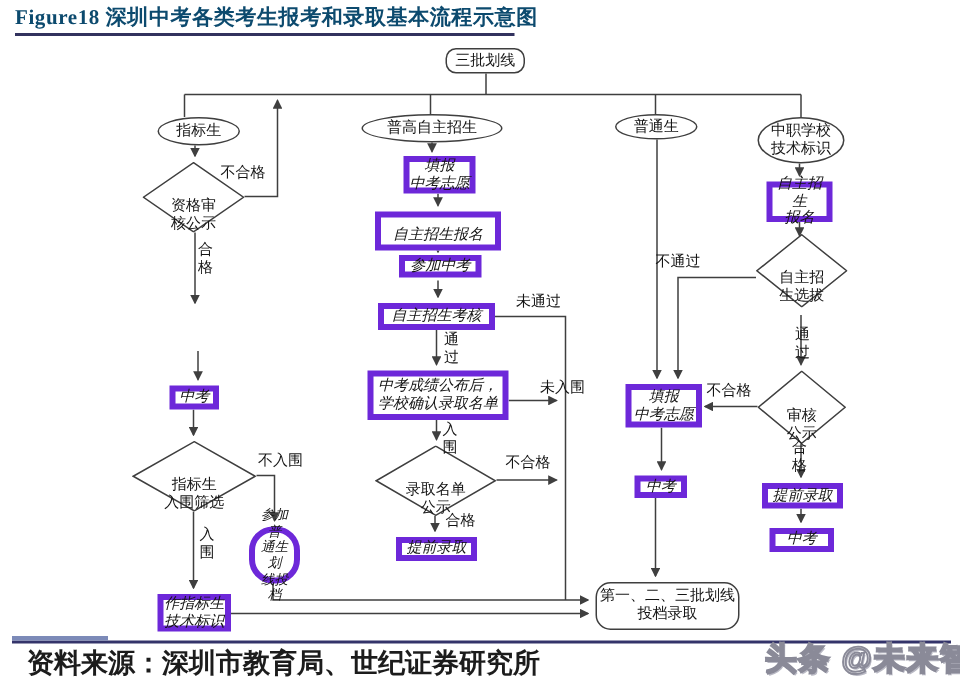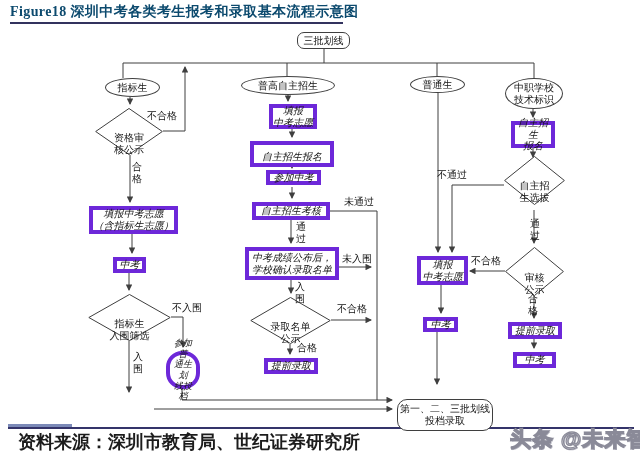--- a/index.html
+++ b/index.html
@@ -6,21 +6,21 @@
   #canvas{position:relative;width:640px;height:455px;background:#ffffff;overflow:hidden;
           font-family:"Liberation Sans","DejaVu Sans",sans-serif;color:#1a1a1a;}
   .title{position:absolute;left:10px;top:3px;font-family:"Liberation Serif","DejaVu Serif",serif;
          font-weight:bold;font-size:14px;letter-spacing:.4px;color:#0c4a6e;white-space:nowrap;}
   .title-rule{position:absolute;left:10px;top:22px;width:333px;height:2px;background:#32325e;}
   .wires{position:absolute;left:0;top:0;z-index:0;}
   .node{position:absolute;box-sizing:border-box;display:flex;align-items:center;justify-content:center;
         text-align:center;white-space:pre-line;font-size:10px;line-height:1.18;z-index:1;color:#141414;}
   .box{border:4px solid #6d28d9;background:#fff;font-style:italic;}
   .rounded{border:1px solid #3f3f3f;background:#fff;border-radius:7px;}
-  .rounded-lg{border:1px solid #3f3f3f;background:#fff;border-radius:10px;margin-top:11px;}
+  .rounded-lg{border:1px solid #3f3f3f;background:#fff;border-radius:10px;}
   .ellipse{border:1px solid #3f3f3f;background:#fff;border-radius:50%;}
   .diamond{background:transparent;border:none;}
   .diamond svg{position:absolute;left:0;top:0;width:100%;height:100%;}
   .diamond span{position:relative;z-index:1;margin-top:25px;}
   .small{font-size:9px;border-radius:16px;}
   .edge-label{position:absolute;z-index:2;font-size:10px;line-height:1.15;text-align:center;
               white-space:pre-line;color:#141414;}
   .footer-rule{position:absolute;left:8px;top:427px;width:626px;height:2px;background:#34346a;}
   .footer-rule-accent{position:absolute;left:8px;top:424px;width:64px;height:3px;background:#7c8ab8;}
   .source{position:absolute;left:18px;top:430px;font-family:Liberation Serif, serif;
@@ -95,35 +95,35 @@
 技术标识</span></div>
 
   <div class="node diamond" style="left:95px;top:108px;width:68px;height:47px;">
     <svg viewBox="0 0 100 100" preserveAspectRatio="none">
       <polygon points="50,1 99,50 50,99 1,50" fill="#fff" stroke="#3f3f3f" vector-effect="non-scaling-stroke"></polygon>
     </svg>
     <span>资格审
 核公示</span>
   </div>
 
-  <div class="node box" style="left:89px;top:206px;width:89px;height:28px;"><span>填报中考志愿
-（含指标生志愿）</span></div>
   <div class="node box" style="left:113px;top:257px;width:33px;height:16px;"><span>中考</span></div>
 
   <div class="node diamond" style="left:88px;top:294px;width:83px;height:47px;">
     <svg viewBox="0 0 100 100" preserveAspectRatio="none">
       <polygon points="50,1 99,50 50,99 1,50" fill="#fff" stroke="#3f3f3f" vector-effect="non-scaling-stroke"></polygon>
     </svg>
     <span>指标生
 入围筛选</span>
   </div>
 
   <div class="node box small" style="left:166px;top:351px;width:34px;height:38px;"><span>参加普
 通生划
 线投档</span></div>
+  <div class="node box" style="left:105px;top:396px;width:49px;height:25px;"><span>作指标生
+技术标识</span></div>
 
   <div class="node box" style="left:269px;top:104px;width:48px;height:25px;"><span>填报
 中考志愿</span></div>
   <div class="node box" style="left:250px;top:141px;width:84px;height:26px;align-items:flex-end;"><span>自主招生报名</span></div>
   <div class="node box" style="left:266px;top:170px;width:55px;height:15px;"><span>参加中考</span></div>
   <div class="node box" style="left:252px;top:202px;width:78px;height:18px;"><span>自主招生考核</span></div>
   <div class="node box" style="left:245px;top:247px;width:94px;height:33px;"><span>中考成绩公布后，
 学校确认录取名单</span></div>
 
   <div class="node diamond" style="left:250px;top:297px;width:81px;height:47px;">
@@ -167,21 +167,21 @@
 
   <div class="edge-label" style="left:147px;top:110px;">不合格</div>
   <div class="edge-label" style="left:132px;top:161px;">合
 格</div>
   <div class="edge-label" style="left:172px;top:302px;">不入围</div>
   <div class="edge-label" style="left:133px;top:351px;">入
 围</div>
   <div class="edge-label" style="left:344px;top:196px;">未通过</div>
   <div class="edge-label" style="left:296px;top:221px;">通
 过</div>
-  <div class="edge-label" style="left:342px;top:253px;">未入围</div>
+  <div class="edge-label" style="left:360px;top:253px;">未入围</div>
   <div class="edge-label" style="left:295px;top:281px;">入
 围</div>
   <div class="edge-label" style="left:337px;top:303px;">不合格</div>
   <div class="edge-label" style="left:297px;top:342px;">合格</div>
   <div class="edge-label" style="left:437px;top:169px;">不通过</div>
   <div class="edge-label" style="left:530px;top:218px;">通
 过</div>
   <div class="edge-label" style="left:471px;top:255px;">不合格</div>
   <div class="edge-label" style="left:528px;top:293px;">合
 格</div>

